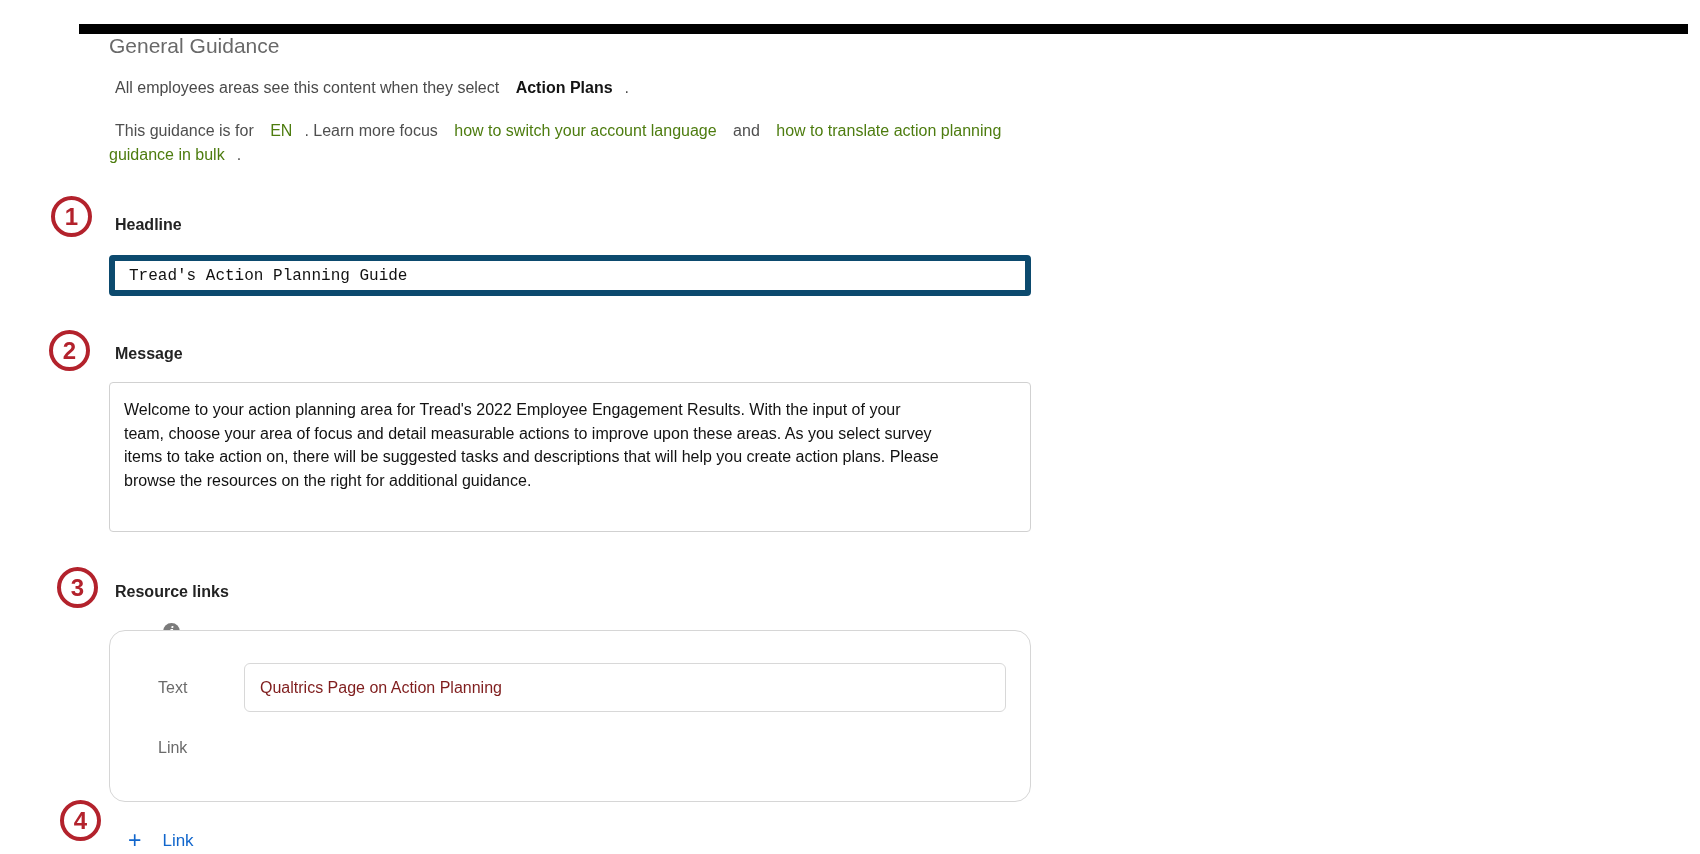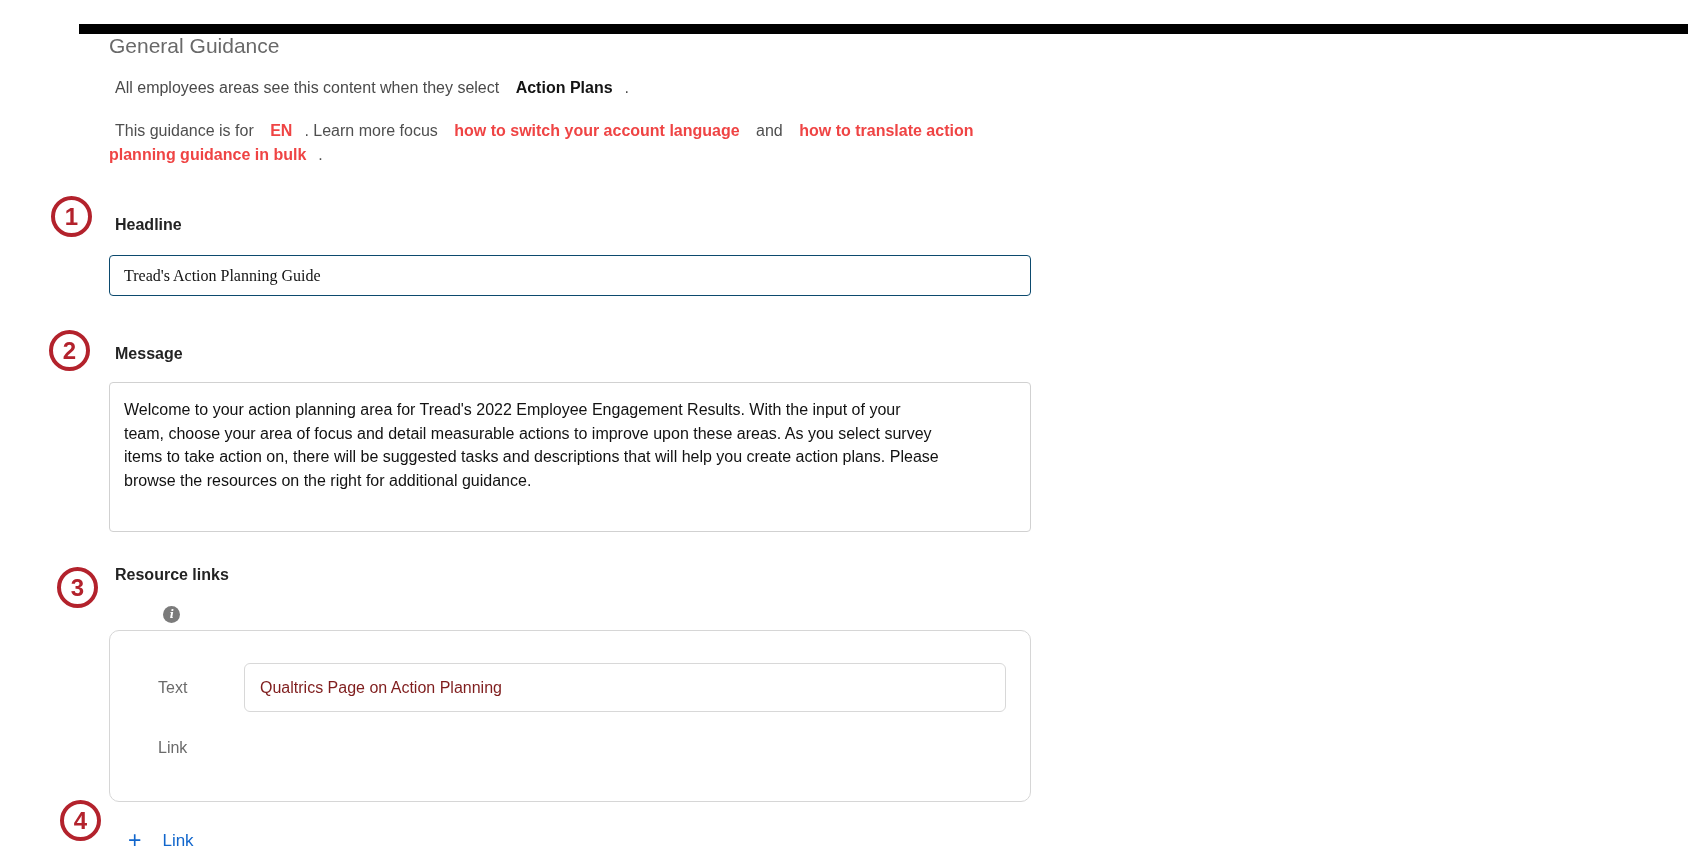--- a/index.html
+++ b/index.html
@@ -11,64 +11,64 @@
   }
   .topbar { position:absolute; left:55px; top:0; width:1645px; height:10px; background:#000; }
   .bottombar { position:absolute; left:0; top:844px; width:50px; height:10px; background:#000; }
 
   .page-title { position:absolute; left:85px; top:10px; font-size:21px; font-weight:400; color:#696969; }
 
   .para1 { position:absolute; left:85px; top:55px; font-size:16px; color:#4a4a4a; }
   .para1 strong { color:#141414; font-weight:700; }
 
   .para2 { position:absolute; left:85px; top:95px; width:908px; font-size:16px; line-height:24px; color:#4f4f4f; }
-  .link { color:#ef4444; text-decoration:none; cursor:pointer;font-weight:bold; }
+  .link { color:#4d7c0f; text-decoration:none; cursor:pointer; }
 
   .marker {
     position:absolute; width:41px; height:41px; border-radius:50%;
     border:4px solid #b3222c; color:#b3222c; background:transparent;
     display:flex; align-items:center; justify-content:center;
     font-size:24px; font-weight:700; z-index:5;
   }
   .m1 { left:27px; top:172px; }
   .m2 { left:25px; top:306px; }
   .m3 { left:33px; top:543px; }
   .m4 { left:36px; top:776px; }
 
   .field-label { position:absolute; display:flex; align-items:center; gap:10px;
                  font-size:16px; font-weight:700; color:#232323;flex-direction:column; }
   .lbl-headline { left:85px; top:186px; }
   .lbl-message  { left:85px; top:315px;gap:45px; }
-  .lbl-resource { left:85px; top:536px; }
+  .lbl-resource { left:85px; top:553px; }
 
   .info-icon {
     width:17px; height:17px; border-radius:50%; background:#7b7b7b;
     color:#fff; font-size:11px; font-weight:700; font-style:italic;
     display:flex; align-items:center; justify-content:center;
     font-family:"DejaVu Serif", serif; cursor:pointer;
   }
 
   .text-input {
-    position:absolute; border:1px solid #0c4a6e; border-radius:4px; background:#fff;
-    font-family:Liberation Serif, serif; font-size:16px; color:#121212;
+    position:absolute; border:6px solid #0c4a6e; border-radius:4px; background:#fff;
+    font-family:Liberation Mono, monospace; font-size:16px; color:#121212;
     padding:0 14px; outline:none;
   }
   .input-headline { left:85px; top:231px; width:922px; height:41px; }
 
   .message-box {
     position:absolute; left:85px; top:358px; width:922px; height:150px;
     border:1px solid #d1d1d1; border-radius:4px; background:#fff;
     font-family:"Liberation Sans", sans-serif; font-size:16px; line-height:23.5px;
     color:#121212; padding:15px 88px 15px 14px; resize:none; outline:none;
     overflow:hidden;
   }
 
   .resource-box {
     position:absolute; left:85px; top:606px; width:922px; height:172px;
-    border:1px solid #d6d6d6; border-radius:10px; background:#fff;padding-left:42px;
+    border:1px solid #d6d6d6; border-radius:16px; background:#fff;padding-left:42px;
   }
   .row-label { position:absolute; font-size:16px; color:#6b6b6b; }
   .row-label-text { left:42px; top:42px; }
   .row-label-link { left:42px; top:102px; }
   .res-input {
     position:absolute; left:128px; width:762px; height:49px;
     border:1px solid #d8d8d8; border-radius:6px; background:#fff;
     font-family:"Liberation Sans", sans-serif; font-size:16px; color:#7f1d1d;
     padding:0 12px 0 15px; outline:none; white-space:nowrap; overflow:hidden;
   }

